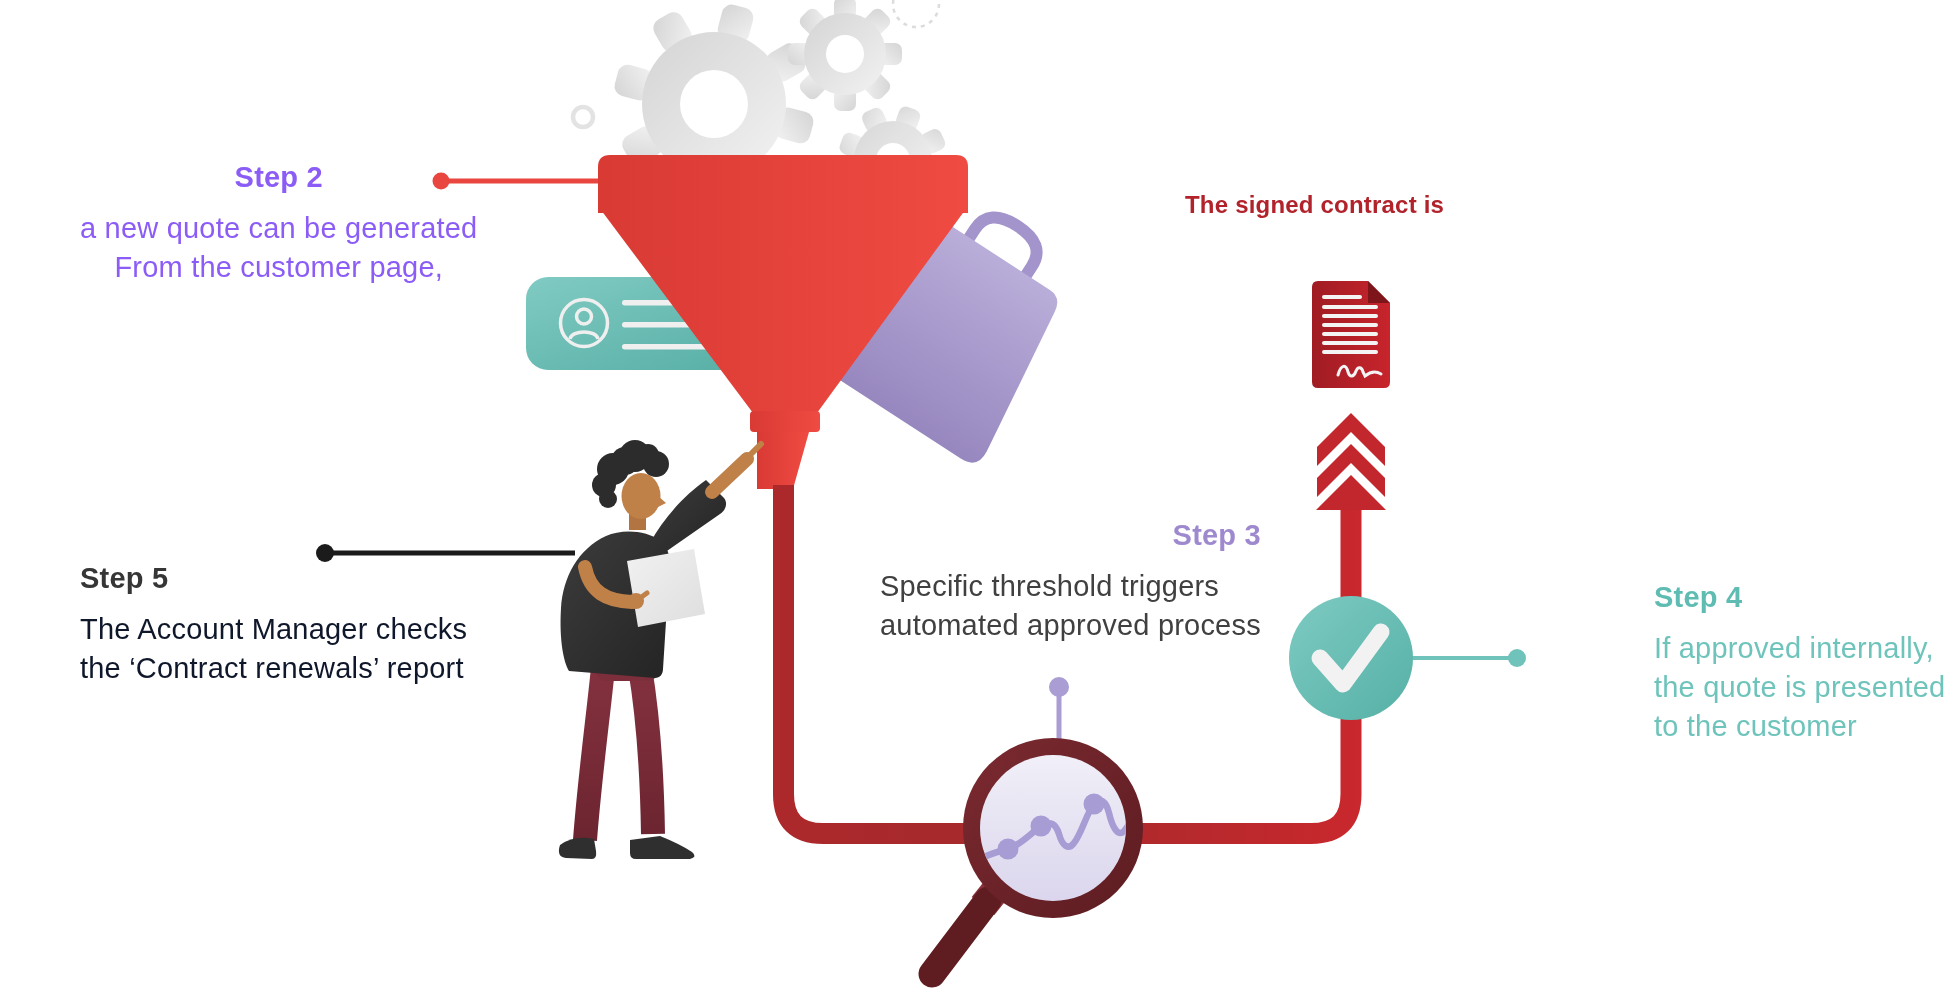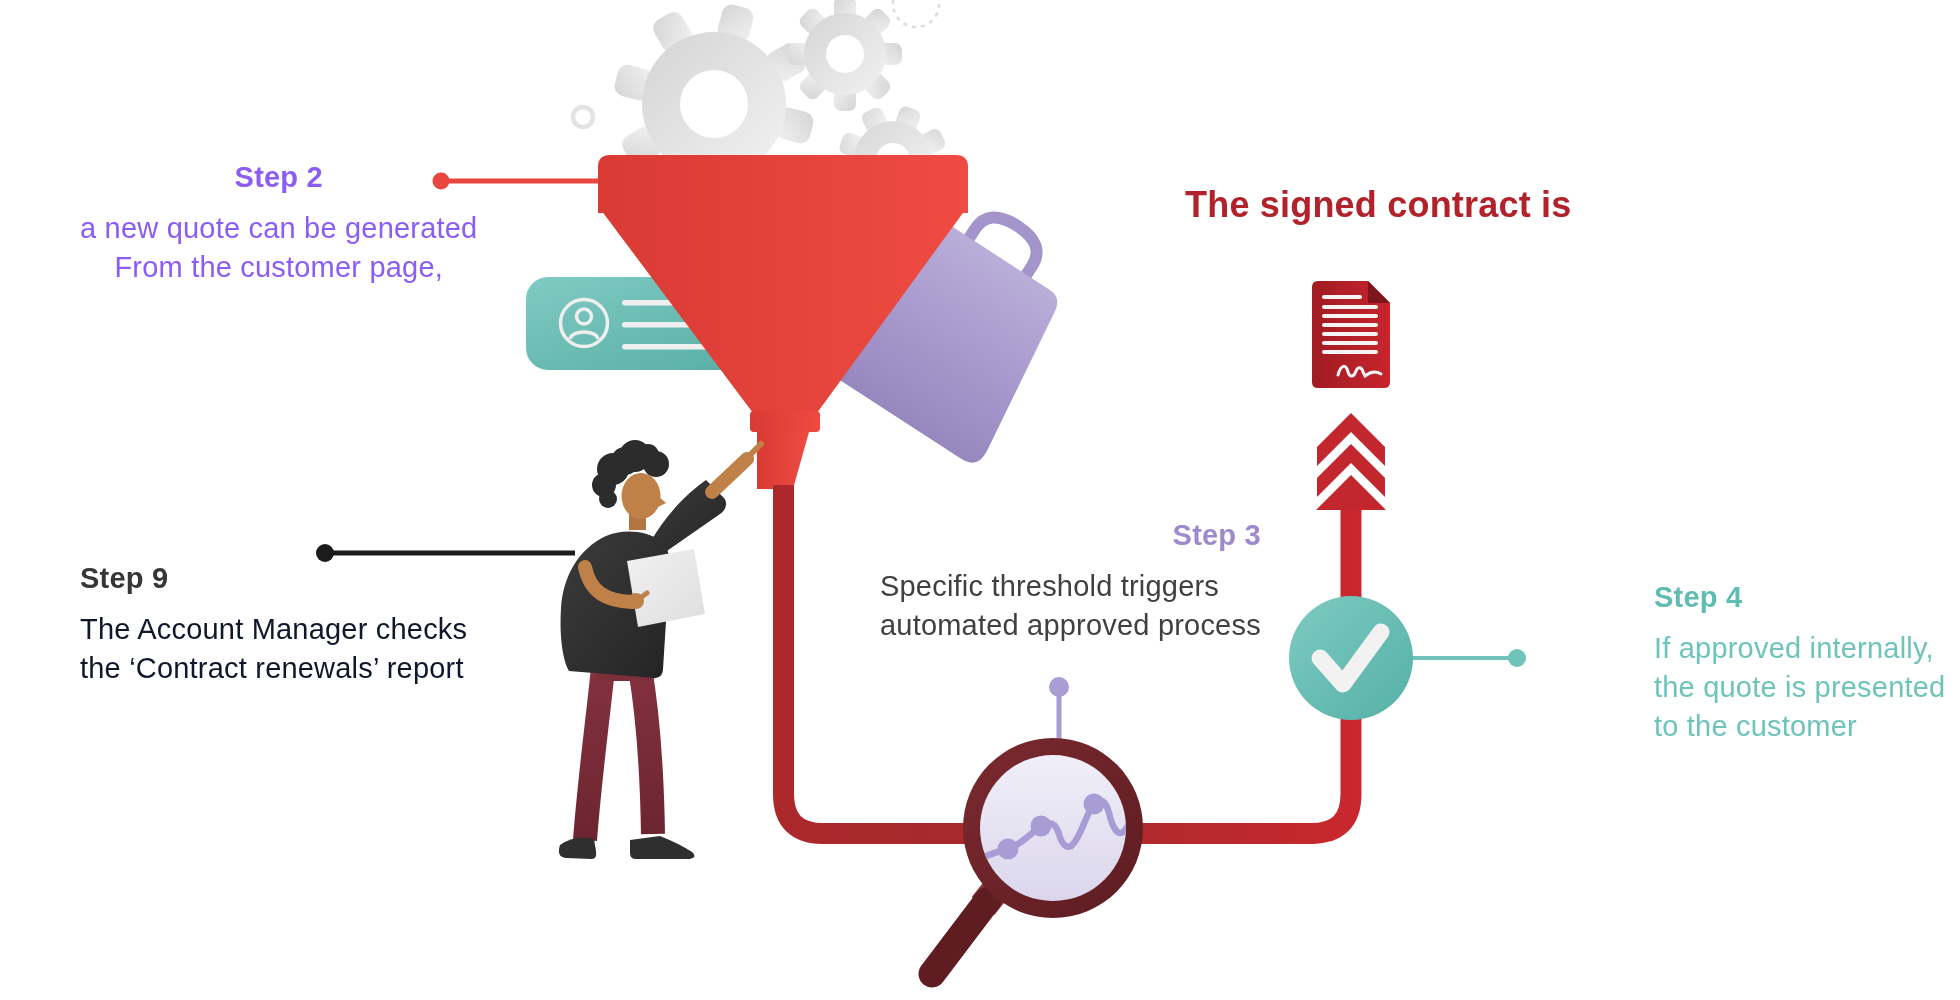--- a/index.html
+++ b/index.html
@@ -11,21 +11,21 @@
   .txt{position:absolute;z-index:2;}
   .txt .h{font-size:29px;font-weight:700;line-height:30px;margin-bottom:17px;letter-spacing:.2px;}
   .txt .l{font-size:29px;font-weight:400;line-height:39px;letter-spacing:.2px;}
   .step1-block .h{color:#363636;}
   .step1-block .l{color:#0f172a;}
   .step2-block .h,.step2-block .l{color:#8b5cf6;text-align:center;}
   .step3-block .h{color:#9E89CF;text-align:right;}
   .step3-block .l{color:#404040;}
   .step4-block .h{color:#5FBCB3;}
   .step4-block .l{color:#6EC4BB;}
-  .callout-block .l{font-size:36px;font-weight:700;line-height:38px;color:#B2222B;letter-spacing:.2px;}
+  .callout-block .l{font-size:24px;font-weight:700;line-height:38px;color:#B2222B;letter-spacing:.2px;}
 </style>
 </head>
 <body>
 
 <div class="canvas">
 
   <svg class="art" width="1960" height="1000" viewBox="0 0 1960 1000">
     <defs>
       <linearGradient id="gGear" x1="0" y1="0" x2="1" y2="1">
         <stop offset="0" stop-color="#D4D4D4"></stop>
@@ -245,21 +245,21 @@
     </g>
   </svg>
 
   <div class="txt step2-block" style="left:80px;top:162px;">
     <div class="h">Step 2</div>
     <div class="l">a new quote can be generated</div>
     <div class="l">From the customer page,</div>
   </div>
 
   <div class="txt step1-block" style="left:80px;top:563px;">
-    <div class="h">Step 9</div>
+    <div class="h">Step 5</div>
     <div class="l">The Account Manager checks</div>
     <div class="l">the ‘Contract renewals’ report</div>
   </div>
 
   <div class="txt step3-block" style="left:880px;top:520px;">
     <div class="h">Step 3</div>
     <div class="l">Specific threshold triggers</div>
     <div class="l">automated approved process</div>
   </div>
 

